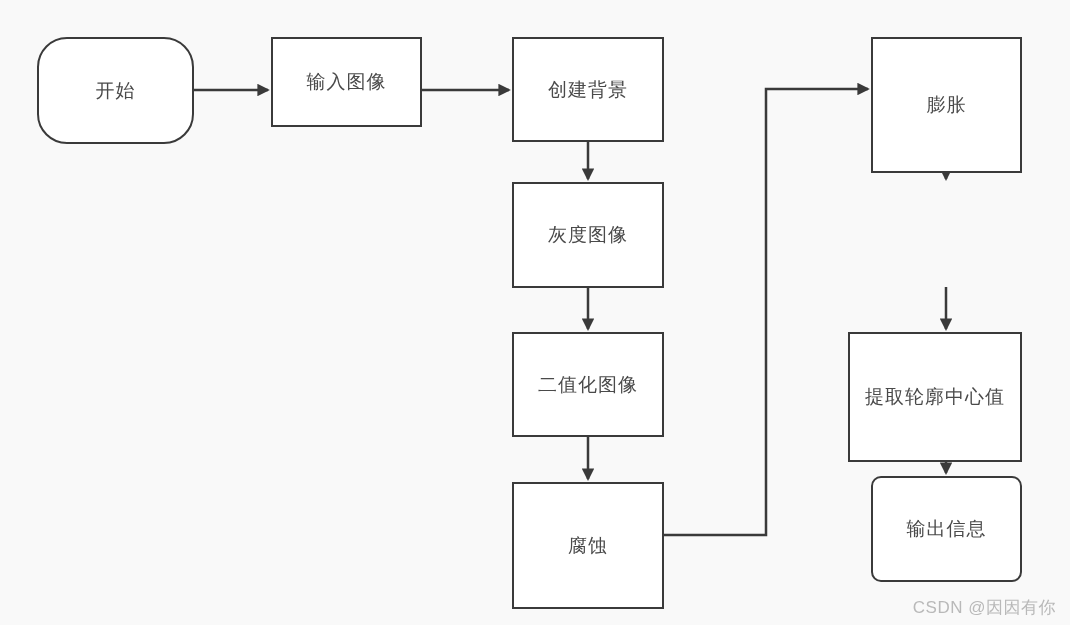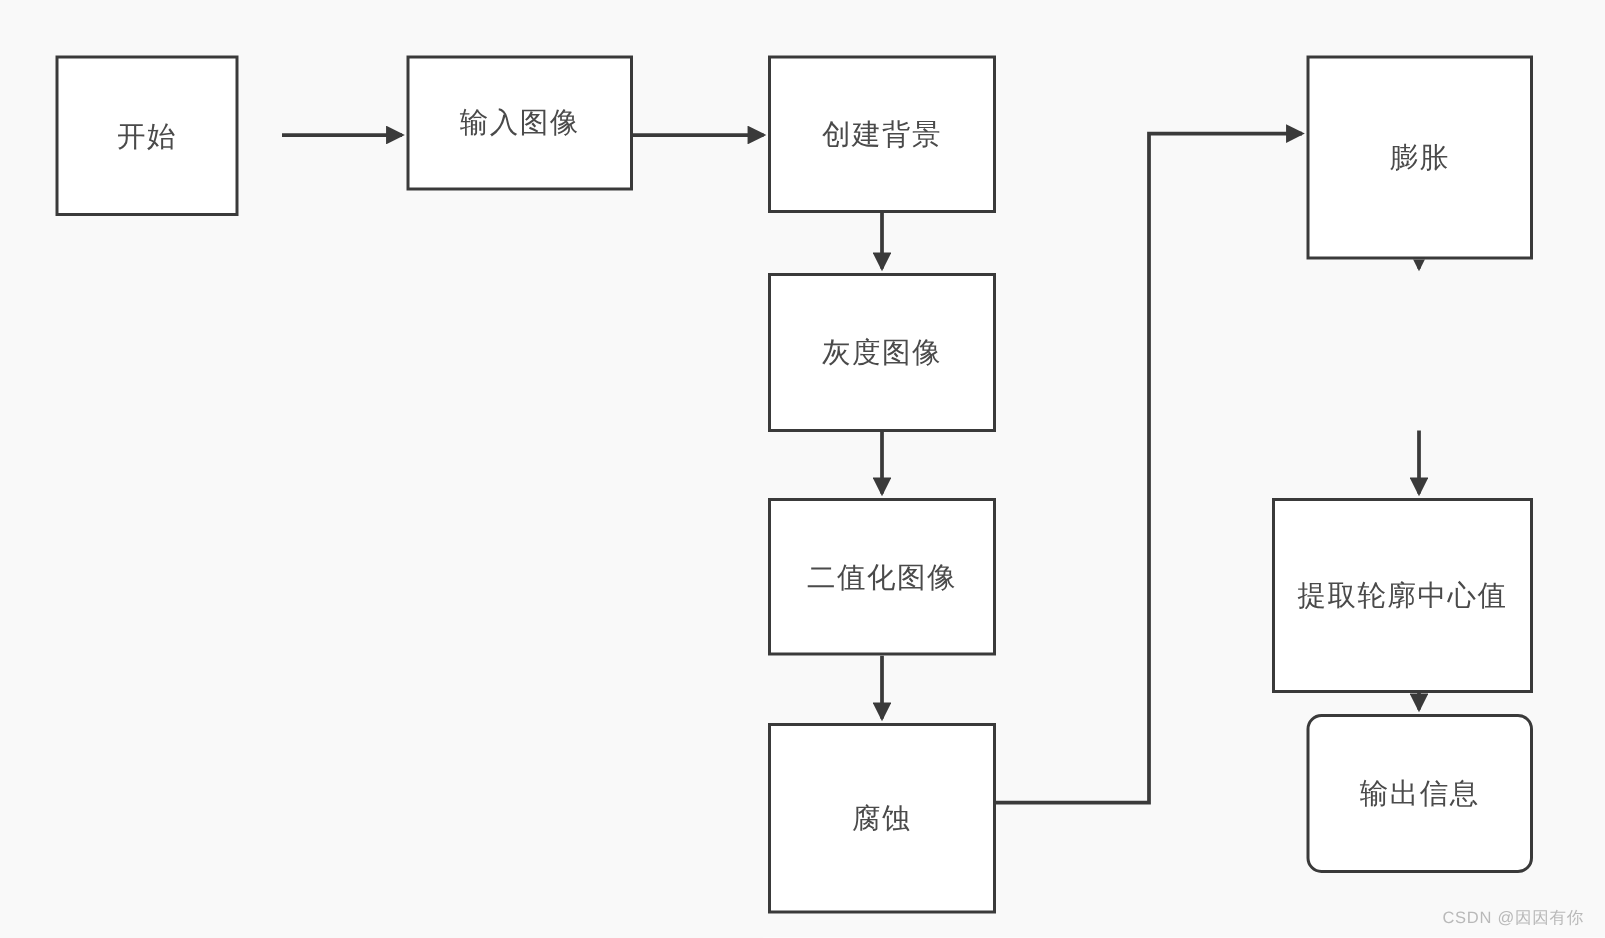--- a/index.html
+++ b/index.html
@@ -39,21 +39,21 @@
     letter-spacing: 1px;
     text-align: center;
   }
   .node.rounded {
     border-radius: 10px;
   }
   .watermark {
     position: absolute;
     right: 14px;
     bottom: 6px;
-    font-size: 11px;
+    font-size: 17px;
     color: var(--watermark, #b9b9b9);
     letter-spacing: 0.5px;
   }
 </style>
 </head>
 <body>
 
 <div class="canvas">
 
   <svg class="edges" viewBox="0 0 1070 625" xmlns="http://www.w3.org/2000/svg" aria-hidden="true">
@@ -66,21 +66,21 @@
     <path class="edge" d="M422,90 H509" marker-end="url(#arrow)"></path>
     <path class="edge" d="M588,142 V179" marker-end="url(#arrow)"></path>
     <path class="edge" d="M588,288 V329" marker-end="url(#arrow)"></path>
     <path class="edge" d="M588,437 V479" marker-end="url(#arrow)"></path>
     <path class="edge" d="M664,535 H766 V89 H868" marker-end="url(#arrow)"></path>
     <path class="edge" d="M946,143 V179" marker-end="url(#arrow)"></path>
     <path class="edge" d="M946,287 V329" marker-end="url(#arrow)"></path>
     <path class="edge" d="M946,437 V473" marker-end="url(#arrow)"></path>
   </svg>
 
-  <div class="node" style="left:37px; top:37px; width:122px; height:107px;">
+  <div class="node" style="left:37px; top:37px; width:157px; height:107px;border-radius:30px;">
     <span>开始</span>
   </div>
 
   <div class="node" style="left:271px; top:37px; width:151px; height:90px;">
     <span>输入图像</span>
   </div>
 
   <div class="node" style="left:512px; top:182px; width:152px; height:106px;">
     <span>灰度图像</span>
   </div>

